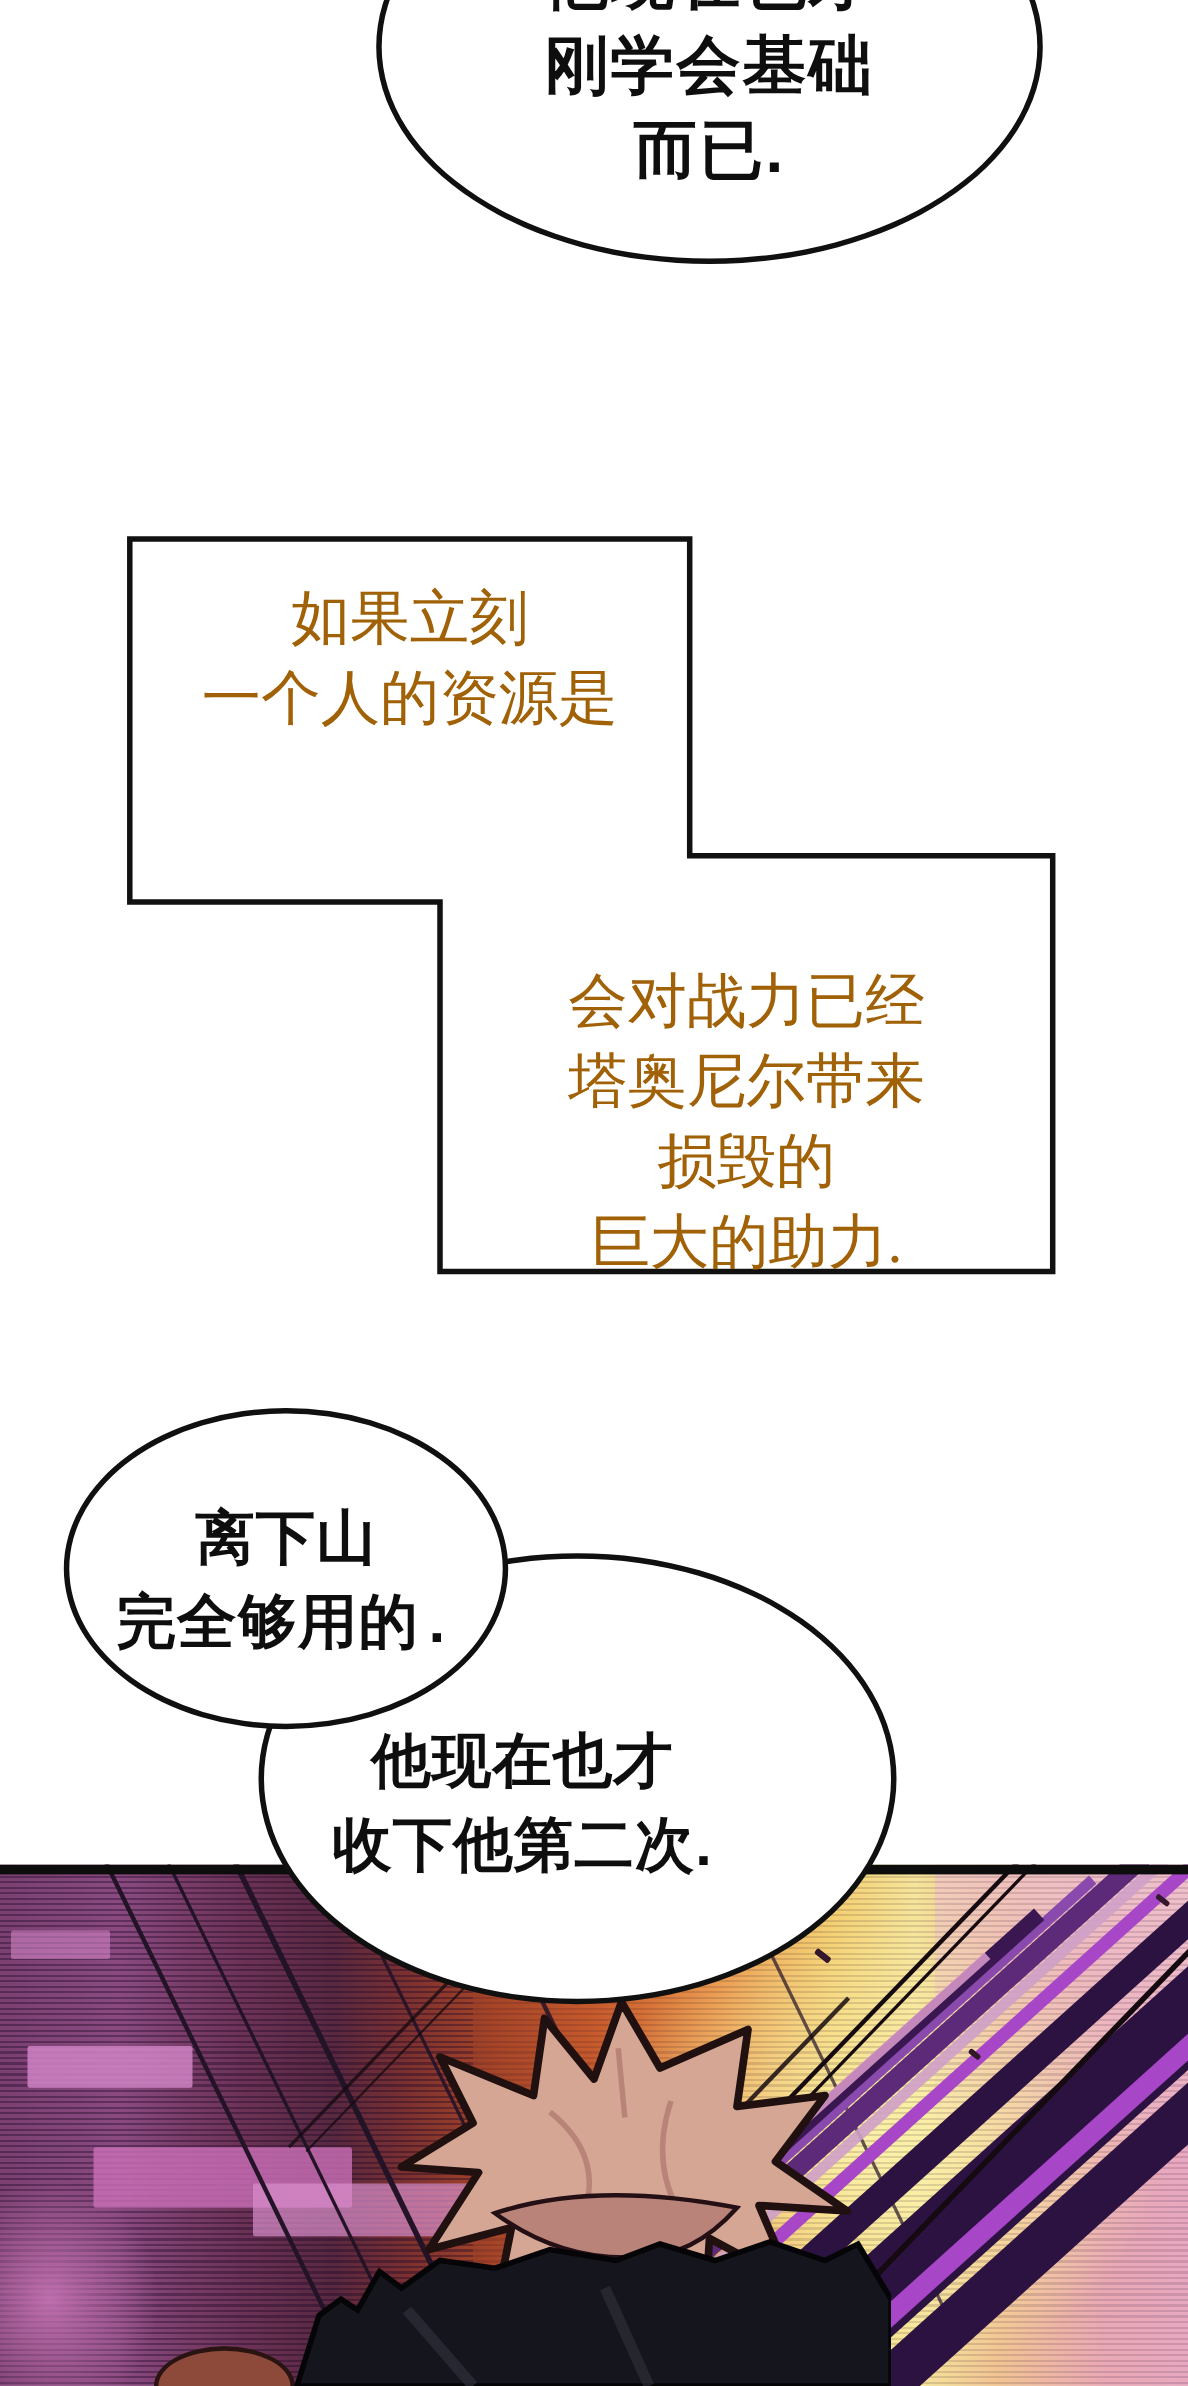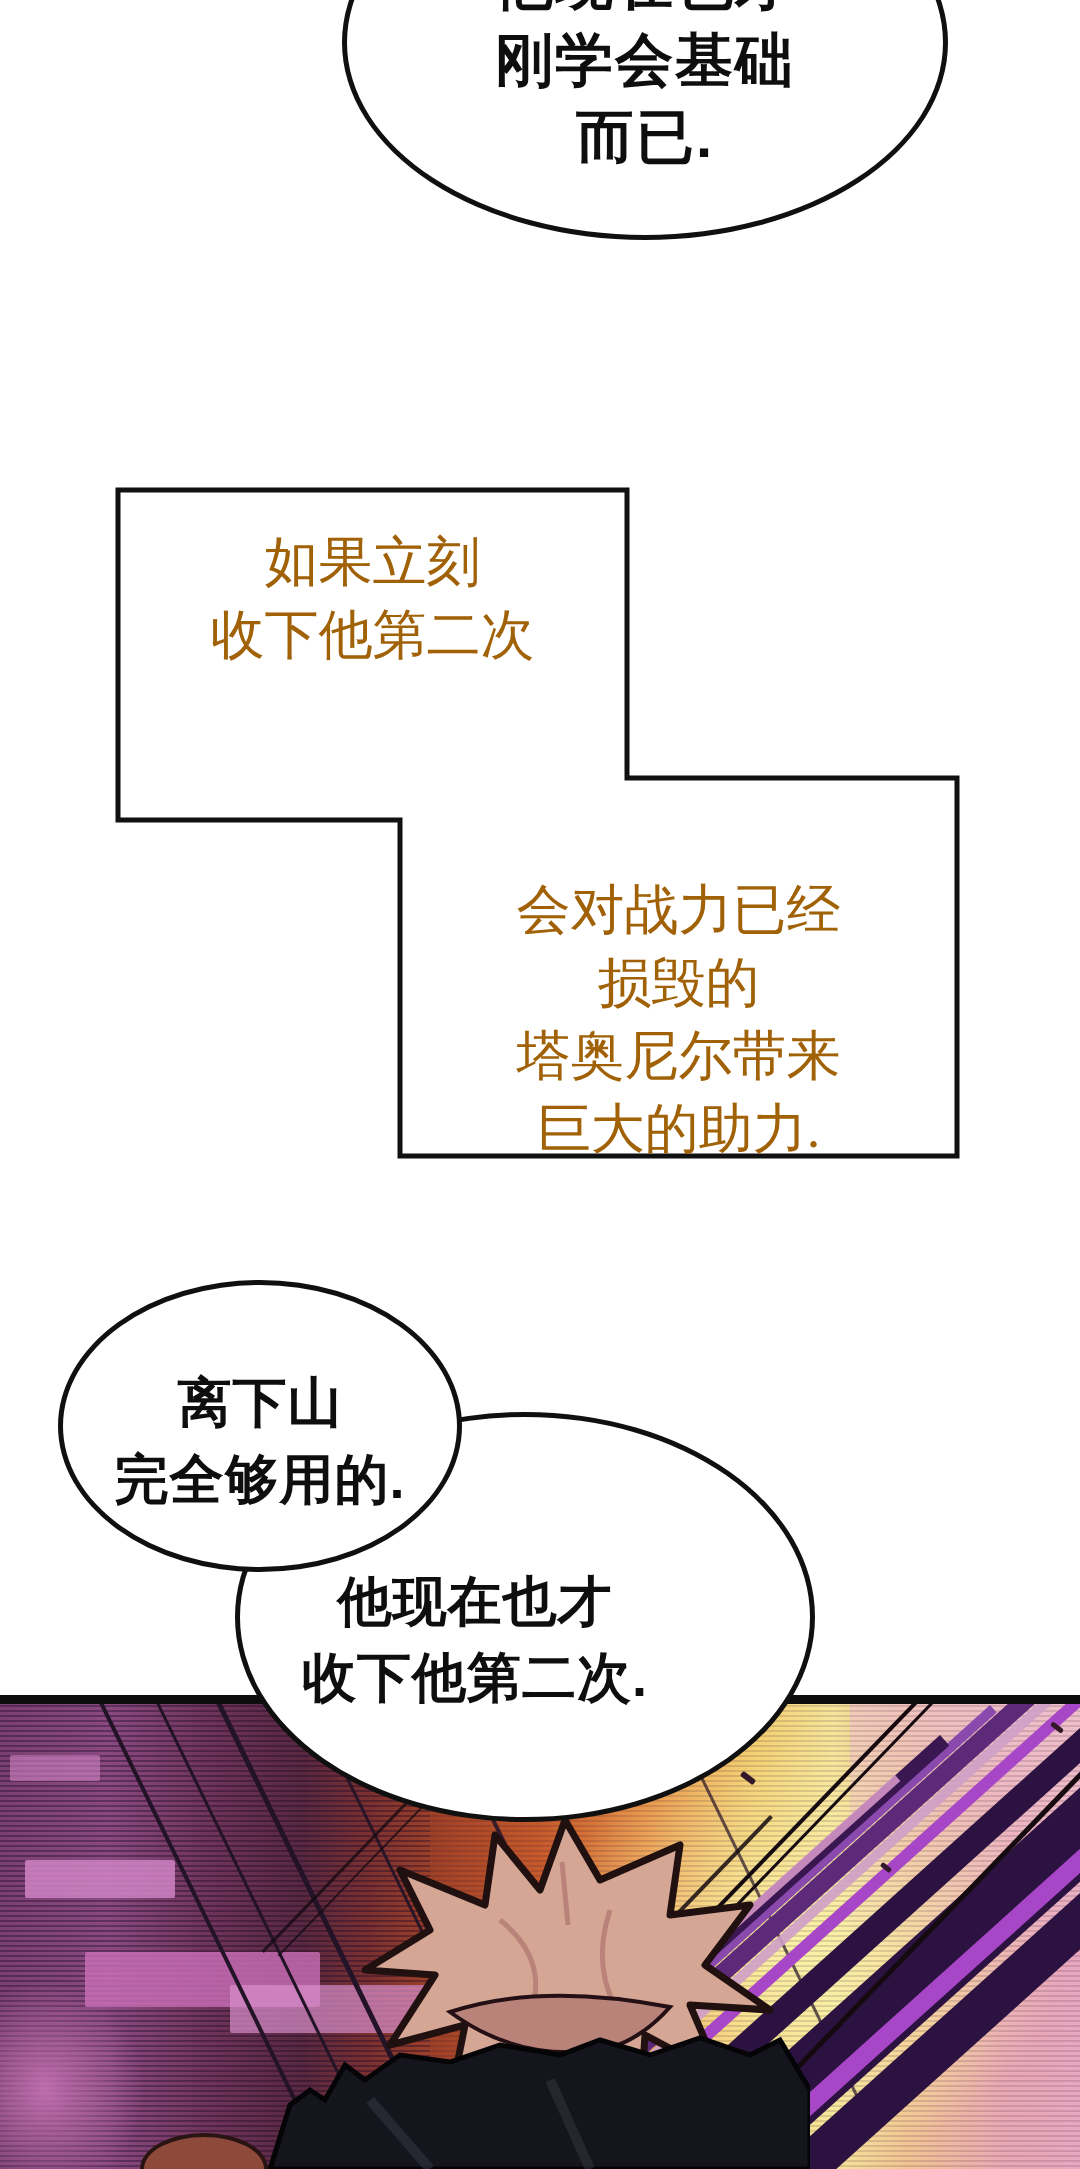--- a/index.html
+++ b/index.html
@@ -9,21 +9,21 @@
   
   .bubble{position:absolute;background:#ffffff;border:5px solid #101010;border-radius:50%;}
   .bubble-text{position:absolute;left:0;right:0;text-align:center;color:#0e0e0e;
                font-weight:700;font-family:"Liberation Sans",sans-serif;}
   .bubble-text .ln{display:block;}
 
   #bubble-top{left:342px;top:-155px;width:596px;height:385px;z-index:3;}
   #bubble-top .bubble-text{top:94px;font-size:58px;line-height:77px;letter-spacing:2px;}
 
   #bubble-hill{left:58px;top:1280px;width:394px;height:282px;z-index:5;}
-  #bubble-hill .bubble-text{top:79px;font-size:54px;line-height:77px;letter-spacing:1px;}
+  #bubble-hill .bubble-text{top:79px;font-size:54px;line-height:77px;letter-spacing:1px;font-family:Liberation Mono, monospace;}
 
   #bubble-mutin{left:235px;top:1412px;width:570px;height:400px;z-index:4;}
   #bubble-mutin .bubble-text{left:0;width:470px;top:146px;font-size:54px;line-height:76px;letter-spacing:1px;}
 
   
   #box-union{position:absolute;left:100px;top:470px;z-index:2;}
   .box-text{position:absolute;text-align:center;color:#a16207;z-index:3;
             font-family:"Liberation Serif","DejaVu Serif",serif;font-size:54px;line-height:73px;}
   #box1-text{left:118px;top:526px;width:509px;}
   #box2-text{left:400px;top:874px;width:557px;}
@@ -119,26 +119,26 @@
 
     <div id="panel-border" style="background: rgb(13, 13, 13);"></div>
   </div>
 
   <svg id="box-union" width="880" height="710" viewBox="0 0 880 710">
     <polygon points="18,20 527,20 527,308 857,308 857,686 300,686 300,350 18,350" fill="#ffffff" stroke="#111111" stroke-width="5" stroke-linejoin="miter"></polygon>
   </svg>
 
   <div id="box1-text" class="box-text">
     <span class="ln" style="display:block">如果立刻</span>
-    <span class="ln" style="display:block">收下他第二次</span>
+    <span class="ln" style="display:block">一个人的资源是</span>
   </div>
   <div id="box2-text" class="box-text">
     <span class="ln" style="display:block">会对战力已经</span>
+    <span class="ln" style="display:block">塔奥尼尔带来</span>
     <span class="ln" style="display:block">损毁的</span>
-    <span class="ln" style="display:block">塔奥尼尔带来</span>
     <span class="ln" style="display:block">巨大的助力.</span>
   </div>
 
   <div id="bubble-top" class="bubble">
     <div class="bubble-text">
       <span class="ln">他现在也才</span>
       <span class="ln">刚学会基础</span>
       <span class="ln">而已.</span>
     </div>
   </div>

